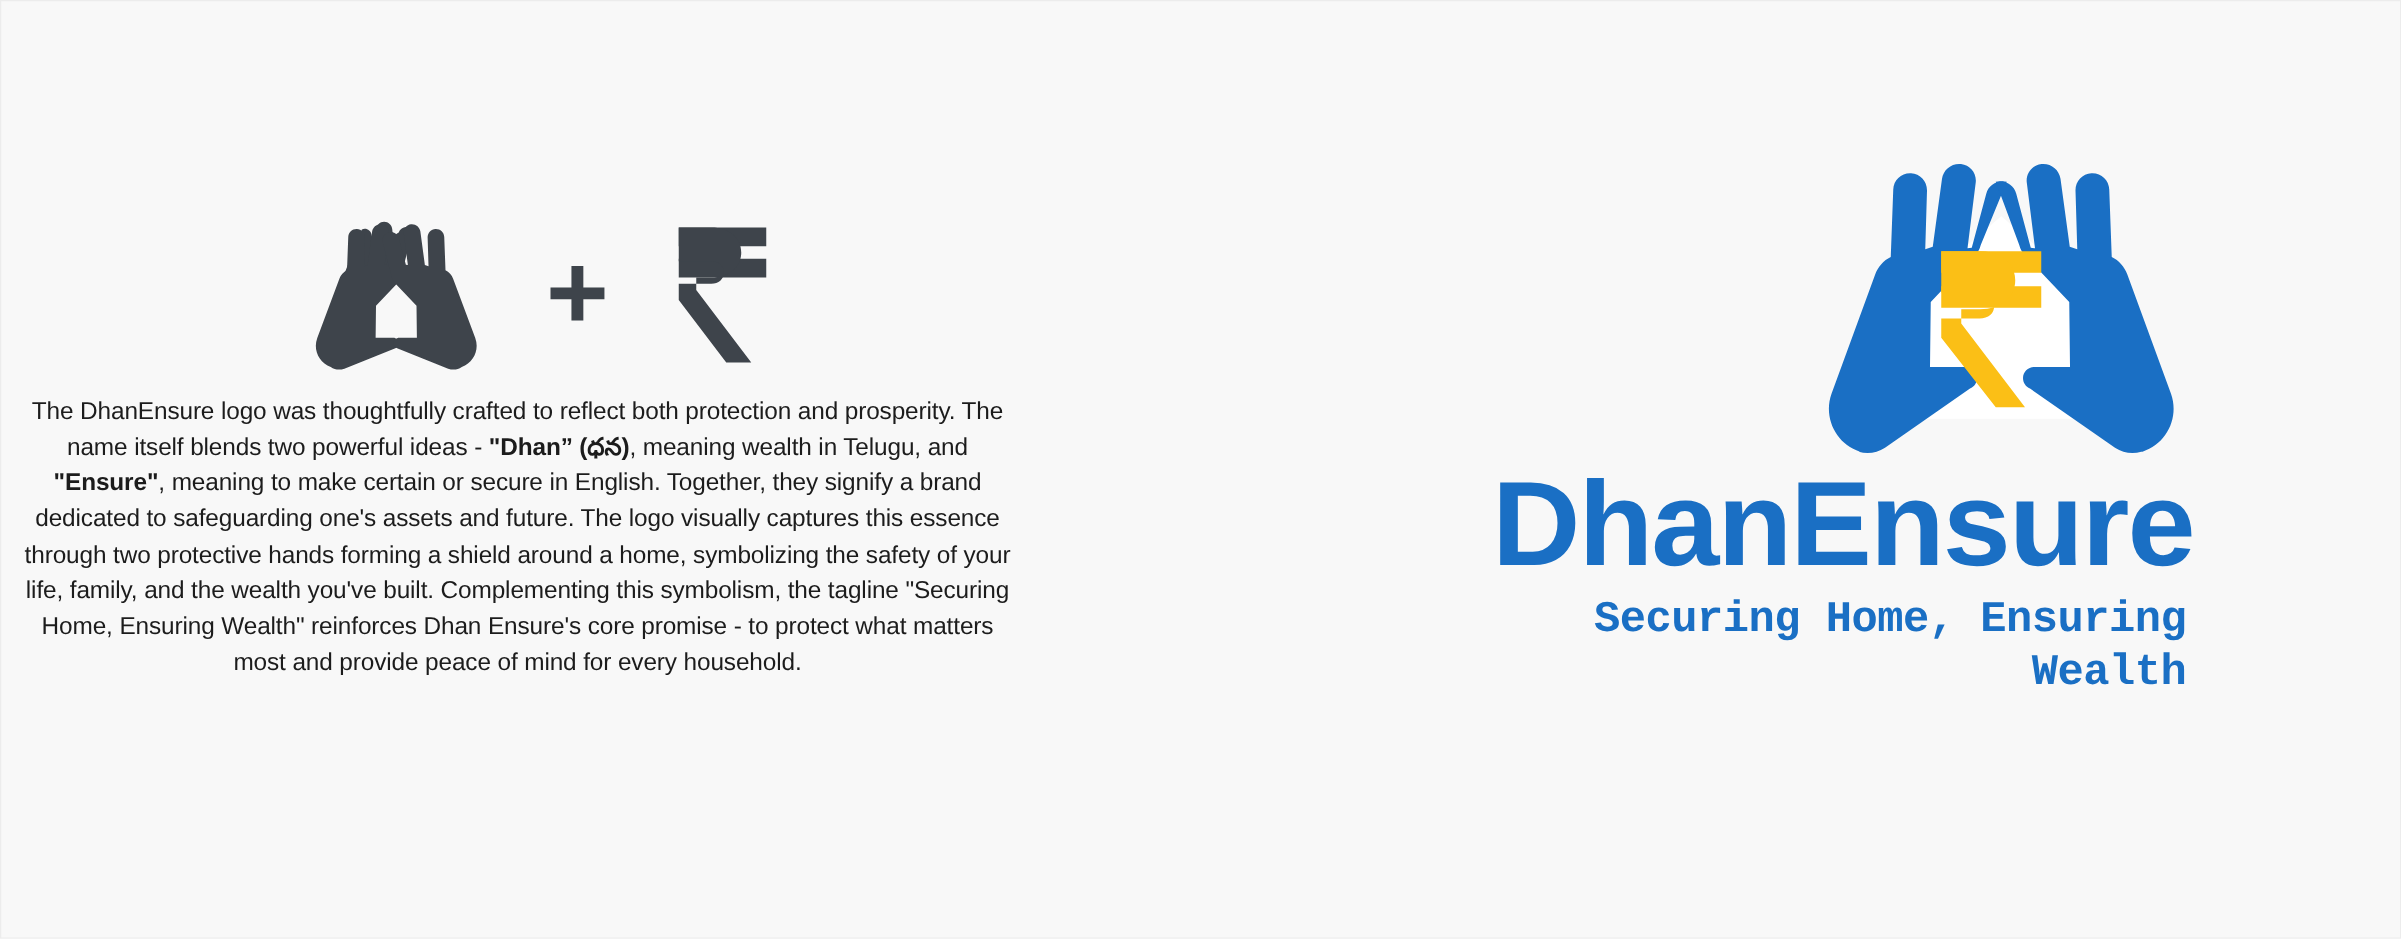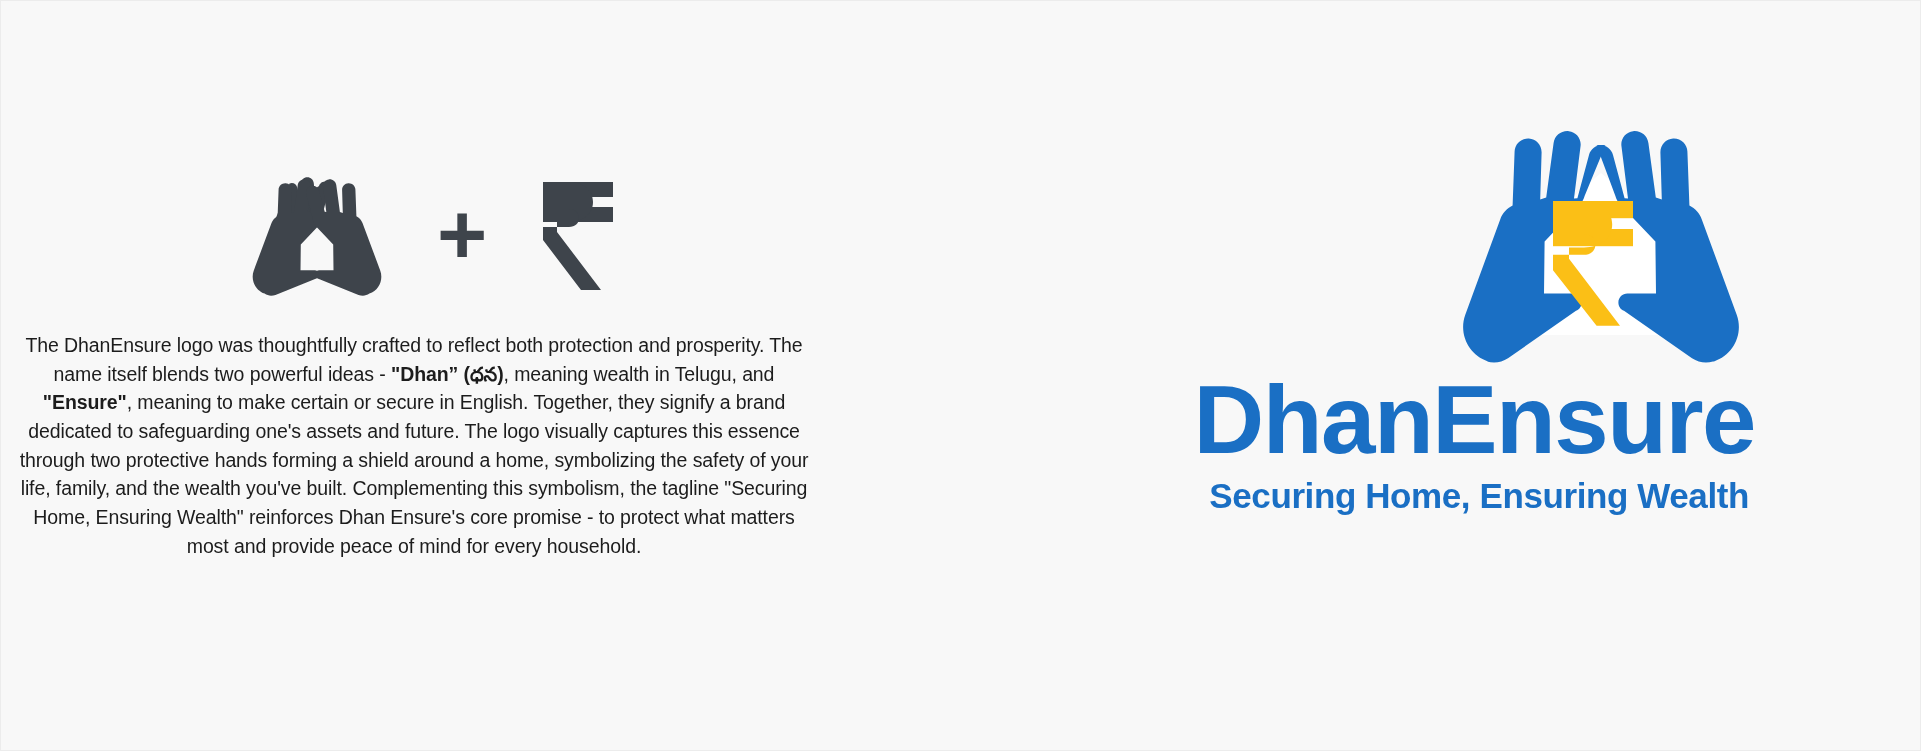--- a/index.html
+++ b/index.html
@@ -43,21 +43,21 @@
   .plus-glyph {
     color: #3e444b;
     font-size: 86px;
     font-weight: 700;
     line-height: 1;
     font-family: "Liberation Sans", sans-serif;
     transform: translateY(-2px);
   }
 
   .rationale {
-    margin-top: 30px;
+    margin-top: 14px;
     width: 790px;
     text-align: center;
     font-family: "Liberation Sans", sans-serif;
     font-size: 19.5px;
     line-height: 1.47;
     color: #1c1c1c;
     letter-spacing: -0.1px;
   }
   .rationale b {
     font-weight: 700;
@@ -78,21 +78,21 @@
   .wordmark {
     font-family: "Liberation Sans", sans-serif;
     font-weight: 700;
     font-size: 96px;
     line-height: 0.98;
     color: #1a6fc4;
     letter-spacing: -1.5px;
     transform: scaleX(1.02);
   }
   .tagline {
-    font-family: Liberation Sans, sans-serif;
+    font-family: Liberation Mono, monospace;
     font-weight: 600;
     font-size: 35px;
     line-height: 1.2;
     color: #1a6fc4;
     letter-spacing: -0.4px;
     margin-top: 8px;
   }
 </style>
 </head>
 <body>

